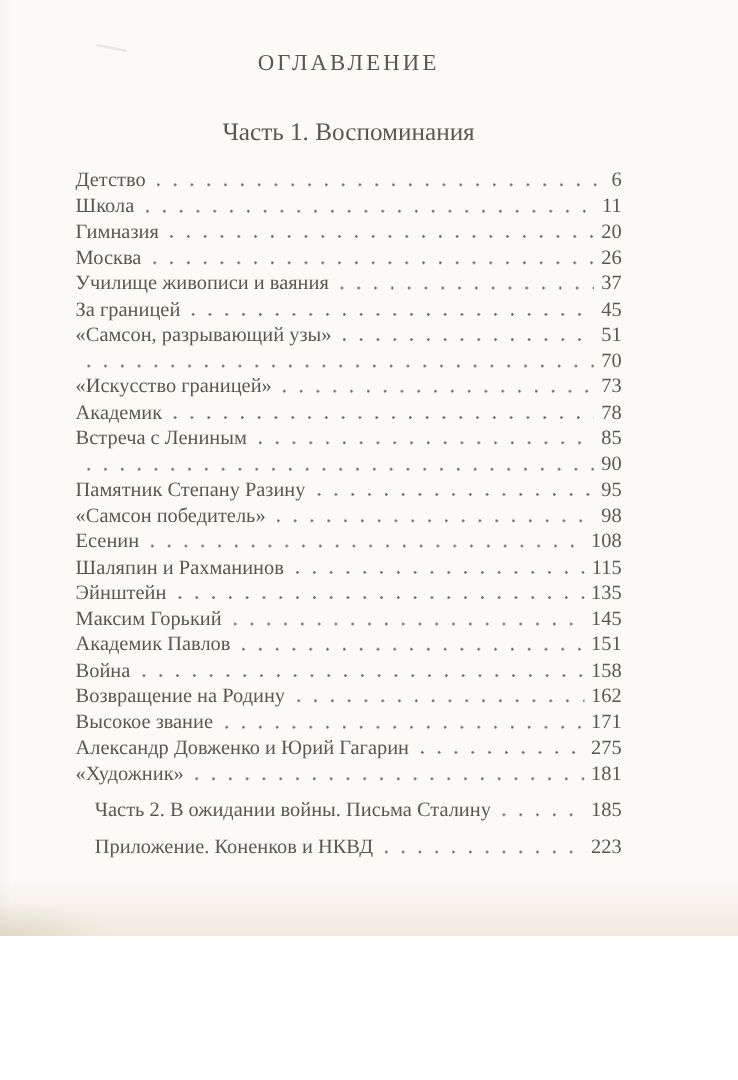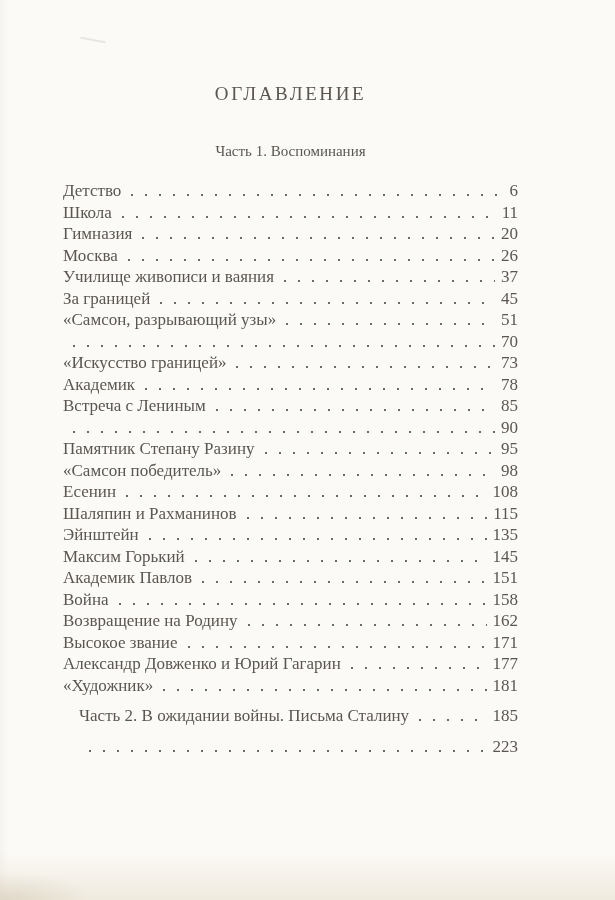--- a/index.html
+++ b/index.html
@@ -3,40 +3,40 @@
 <meta charset="utf-8">
 <style>
   :root{
     --paper:#fcfaf7;
     --ink:#5b5650;
     --dot:#6e6961;
   }
   html,body{margin:0;padding:0;background:#fff;}
   .book-page{
     position:relative;
-    width:615px;height:900px;
+    width:615px;height:780px;
     box-sizing:border-box;
     background:var(--paper);
-    padding:82px 97px 0 63px;
+    padding:41px 97px 0 63px;
     font-family:"Liberation Serif","DejaVu Serif",serif;
     color:var(--ink);
     overflow:hidden;
   }
   .page-title{
     margin:0;
     font-size:19px;
     line-height:24px;
     font-weight:normal;
     text-align:center;
     letter-spacing:2.6px;
     color:var(--ink);
   }
   .section-heading{
     margin:34px 0 17px 0;
-    font-size:15px;
+    font-size:21px;
     line-height:23px;
     font-weight:normal;
     text-align:center;
     color:var(--ink);
   }
   ul.toc{
     list-style:none;
     margin:8px 0 0 0;
     padding:0;
     font-size:17px;
@@ -195,34 +195,35 @@
     <span class="toc-page">162</span>
   </li>
       <li class="toc-row">
     <span class="toc-label">Высокое звание</span>
     <span class="toc-leader"></span>
     <span class="toc-page">171</span>
   </li>
       <li class="toc-row">
     <span class="toc-label">Александр Довженко и Юрий Гагарин</span>
     <span class="toc-leader"></span>
-    <span class="toc-page">177</span>
+    <span class="toc-page">275</span>
   </li>
       <li class="toc-row">
     <span class="toc-label">«Художник»</span>
     <span class="toc-leader"></span>
     <span class="toc-page">181</span>
   </li>
     </ul>
   <ul class="toc extra" id="toc-extra">
       <li class="toc-row">
     <span class="toc-label">Часть 2. В ожидании войны. Письма Сталину</span>
     <span class="toc-leader"></span>
     <span class="toc-page">185</span>
   </li>
       <li class="toc-row">
+    <span class="toc-label">Приложение. Коненков и НКВД</span>
     <span class="toc-leader"></span>
     <span class="toc-page">223</span>
   </li>
     </ul>
   <div class="edge-left"></div>
   <div class="bottom-shadow"></div>
 </div>
 
 </body></html>

